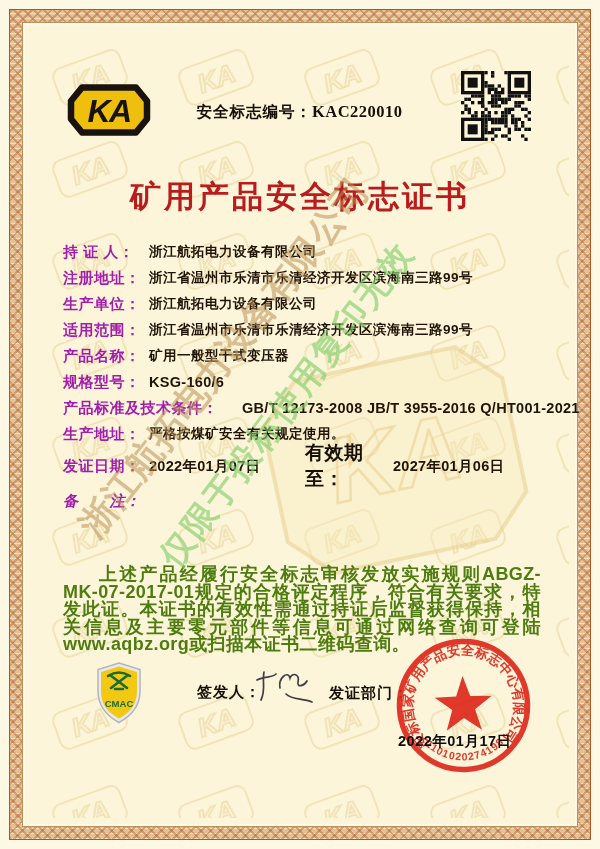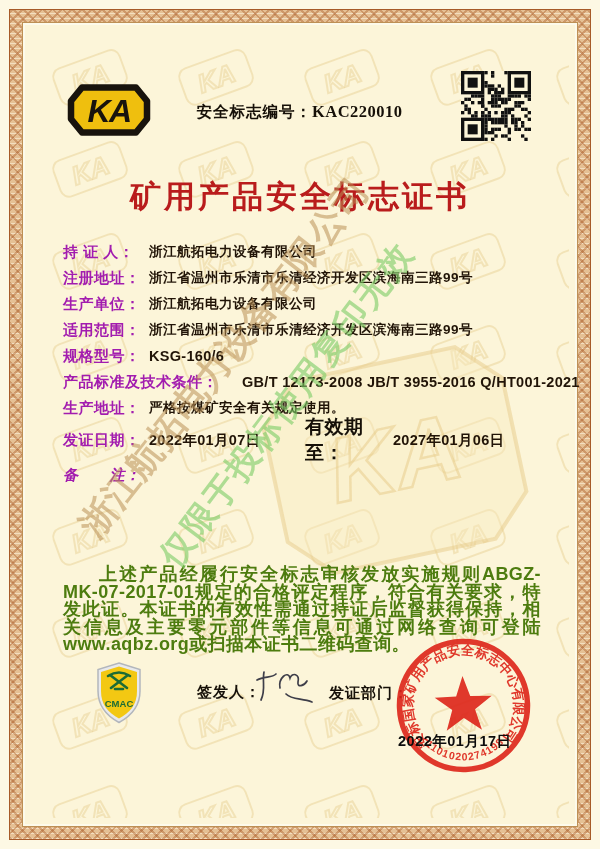--- a/index.html
+++ b/index.html
@@ -243,20 +243,24 @@
       </div>
       <div class="row">
         <span class="lab">生产单位：</span>
         <span class="val">浙江航拓电力设备有限公司</span>
       </div>
       <div class="row">
         <span class="lab">适用范围：</span>
         <span class="val">浙江省温州市乐清市乐清经济开发区滨海南三路99号</span>
       </div>
       <div class="row">
+        <span class="lab">产品名称：</span>
+        <span class="val">矿用一般型干式变压器</span>
+      </div>
+      <div class="row">
         <span class="lab">规格型号：</span>
         <span class="val latin">KSG-160/6</span>
       </div>
       <div class="row widelab">
         <span class="lab">产品标准及技术条件：</span>
         <span class="val latin">GB/T 12173-2008 JB/T 3955-2016 Q/HT001-2021</span>
       </div>
       <div class="row">
         <span class="lab">生产地址：</span>
         <span class="val">严格按煤矿安全有关规定使用。</span>

